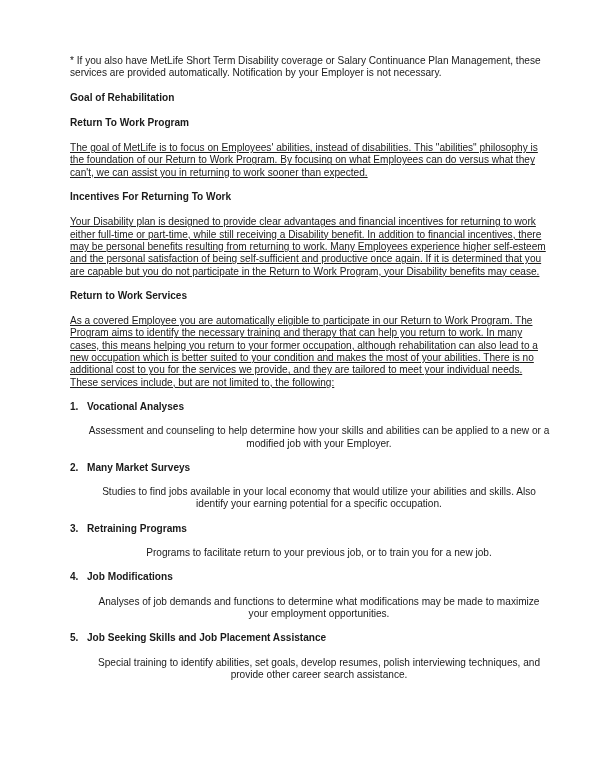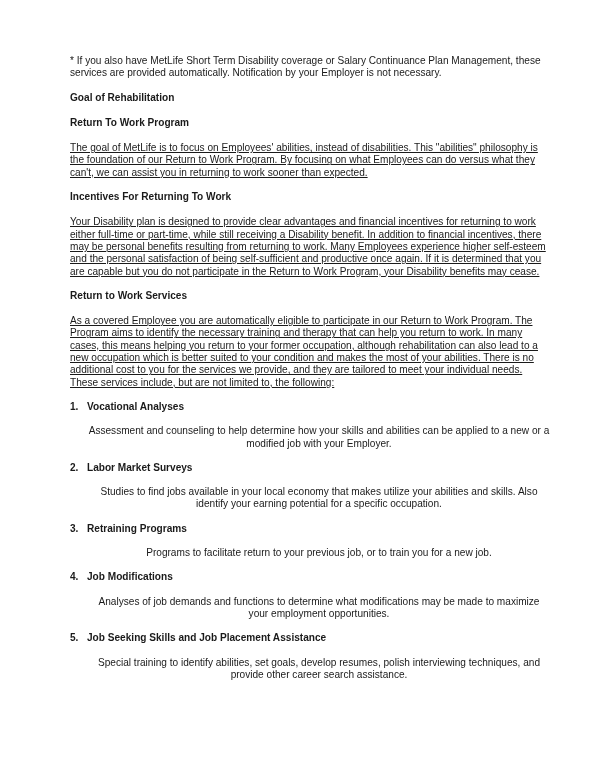--- a/index.html
+++ b/index.html
@@ -62,23 +62,23 @@
       <div class="item-title">
         <span class="item-num">1.</span>
         <span>Vocational Analyses</span>
       </div>
       <p class="item-body">Assessment and counseling to help determine how your skills and abilities can be applied to a new or a modified job with your Employer.</p>
     </div>
 
     <div>
       <div class="item-title">
         <span class="item-num">2.</span>
-        <span>Labor Market Surveys</span>
+        <span>Many Market Surveys</span>
       </div>
-      <p class="item-body">Studies to find jobs available in your local economy that makes utilize your abilities and skills. Also identify your earning potential for a specific occupation.</p>
+      <p class="item-body">Studies to find jobs available in your local economy that would utilize your abilities and skills. Also identify your earning potential for a specific occupation.</p>
     </div>
 
     <div>
       <div class="item-title">
         <span class="item-num">3.</span>
         <span>Retraining Programs</span>
       </div>
       <p class="item-body">Programs to facilitate return to your previous job, or to train you for a new job.</p>
     </div>
 

